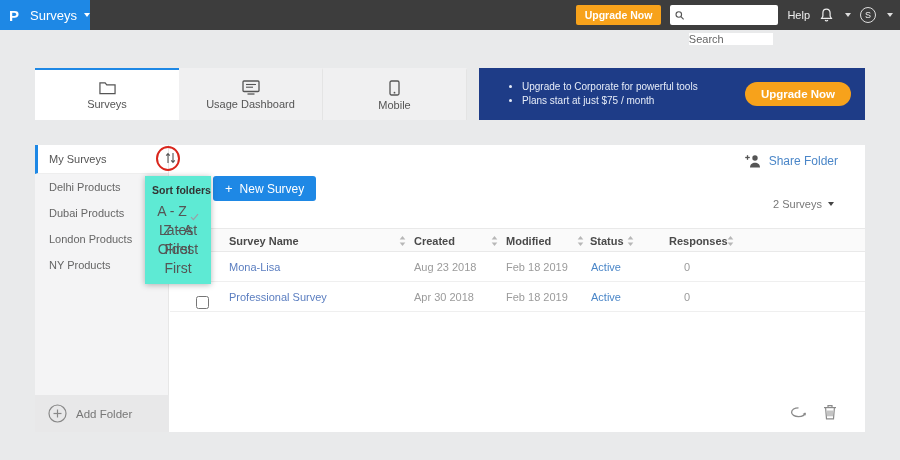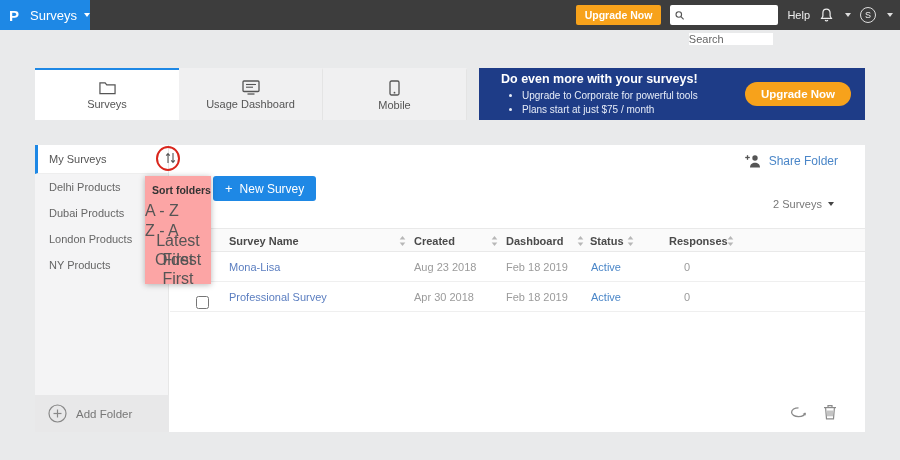--- a/index.html
+++ b/index.html
@@ -65,23 +65,23 @@
   .c-resp { left:514px; color:#9b9b9b; }
   .h-name { left:59px; } .h-created { left:244px; } .h-modified { left:336px; } .h-status { left:420px; } .h-resp { left:499px; }
   .s1 { left:229px; } .s2 { left:321px; } .s3 { left:407px; } .s4 { left:457px; } .s5 { left:557px; }
 
   .footer-icons { position:absolute; right:28px; bottom:12px; display:flex; align-items:center; gap:16px; }
   .footer-icons > span { cursor:pointer; display:flex; }
 
   
   .sort-trigger { position:absolute; left:164px; top:151px; z-index:4; cursor:pointer; }
   .annotation { position:absolute; left:156px; top:146px; width:24px; height:25px; border:2.5px solid #d9261c; border-radius:50%; z-index:6; pointer-events:none; }
-  .sort-menu { position:absolute; left:145px; top:176px; width:66px; background:#fca5a5; box-shadow:0 1px 6px rgba(0,0,0,.28); z-index:5; padding:5px 0 6px; }
+  .sort-menu { position:absolute; left:145px; top:176px; width:66px; background:#5eead4; box-shadow:0 1px 6px rgba(0,0,0,.28); z-index:5; padding:5px 0 6px; }
   .sort-menu-title { font-size:10.5px; font-weight:bold; color:#333; padding:3px 0 6px 7px; }
-  .sort-option { height:19px; line-height:19px; font-size:16px; color:#555; text-align:center; display:flex; align-items:flex-start; justify-content:center; gap:3px; cursor:pointer;flex-direction:column; }
+  .sort-option { height:19px; line-height:19px; font-size:14px; color:#555; text-align:center; display:flex; align-items:flex-end; justify-content:center; gap:3px; cursor:pointer; }
 </style>
 </head>
 <body>
 
 <div class="page">
 
   <div class="topbar">
     <div class="brand">
       <span class="logo">P</span>
       <span class="brand-label">Surveys</span>
@@ -127,21 +127,20 @@
       <div class="tab">
         <svg width="11" height="16" viewBox="0 0 11 16">
             <rect x="1" y="1" width="9" height="14" rx="1.5" fill="none" stroke="#555" stroke-width="1.3"></rect>
             <circle cx="5.5" cy="12.7" r="0.9" fill="#555"></circle>
           </svg>
         <span class="tab-label">Mobile</span>
       </div>
     </div>
     <div class="banner">
       <div>
-        <div class="banner-title">Do even more with your surveys!</div>
         <ul>
           <li>Upgrade to Corporate for powerful tools</li>
           <li>Plans start at just $75 / month</li>
         </ul>
       </div>
       <span class="banner-cta">Upgrade Now</span>
     </div>
   </div>
 
   <div class="maincard">
@@ -187,21 +186,21 @@
           <span class="th h-name">Survey Name</span>
           <svg class="sort-pair s1" width="7" height="10" viewBox="0 0 7 10">
               <path d="M3.5 0 L6.3 3.6 H0.7 z" fill="#b7b7b7"></path>
               <path d="M3.5 10 L0.7 6.4 H6.3 z" fill="#b7b7b7"></path>
             </svg>
           <span class="th h-created">Created</span>
           <svg class="sort-pair s2" width="7" height="10" viewBox="0 0 7 10">
               <path d="M3.5 0 L6.3 3.6 H0.7 z" fill="#b7b7b7"></path>
               <path d="M3.5 10 L0.7 6.4 H6.3 z" fill="#b7b7b7"></path>
             </svg>
-          <span class="th h-modified">Dashboard</span>
+          <span class="th h-modified">Modified</span>
           <svg class="sort-pair s3" width="7" height="10" viewBox="0 0 7 10">
               <path d="M3.5 0 L6.3 3.6 H0.7 z" fill="#b7b7b7"></path>
               <path d="M3.5 10 L0.7 6.4 H6.3 z" fill="#b7b7b7"></path>
             </svg>
           <span class="th h-status">Status</span>
           <svg class="sort-pair s4" width="7" height="10" viewBox="0 0 7 10">
               <path d="M3.5 0 L6.3 3.6 H0.7 z" fill="#b7b7b7"></path>
               <path d="M3.5 10 L0.7 6.4 H6.3 z" fill="#b7b7b7"></path>
             </svg>
           <span class="th h-resp">Responses</span>

